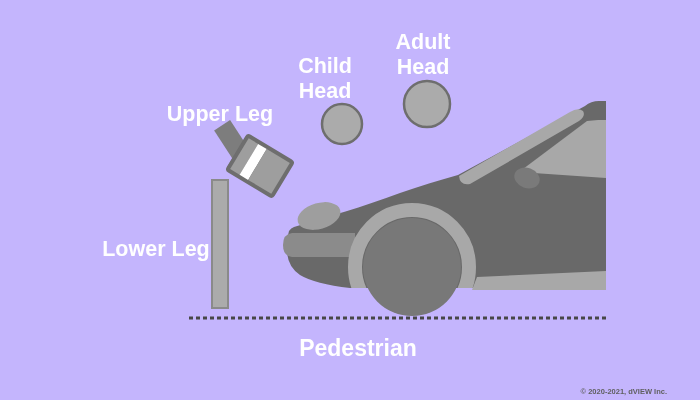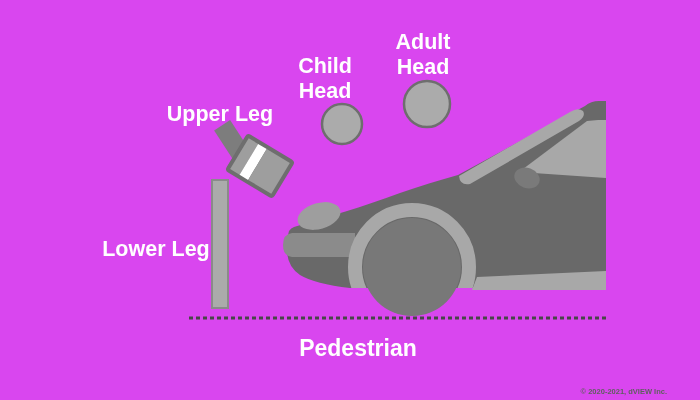--- a/index.html
+++ b/index.html
@@ -4,21 +4,21 @@
 <style>
   html, body {
     margin: 0;
     padding: 0;
     background: #000000;
   }
   .stage {
     position: relative;
     width: 700px;
     height: 400px;
-    background: #d946ef;
+    background: #c4b5fd;
     overflow: hidden;
     font-family: "Liberation Sans", sans-serif;
   }
   svg { display: block; }
   text.label {
     font-family: "Liberation Sans", sans-serif;
     font-weight: bold;
     fill: #ffffff;
   }
   text.copyright {

